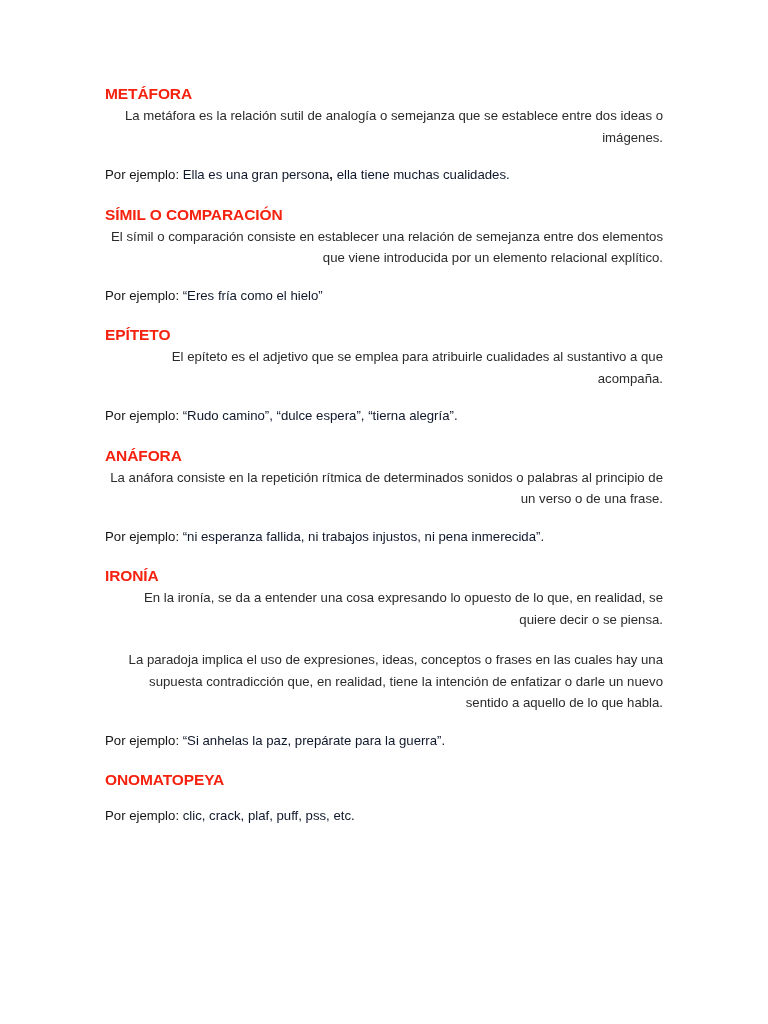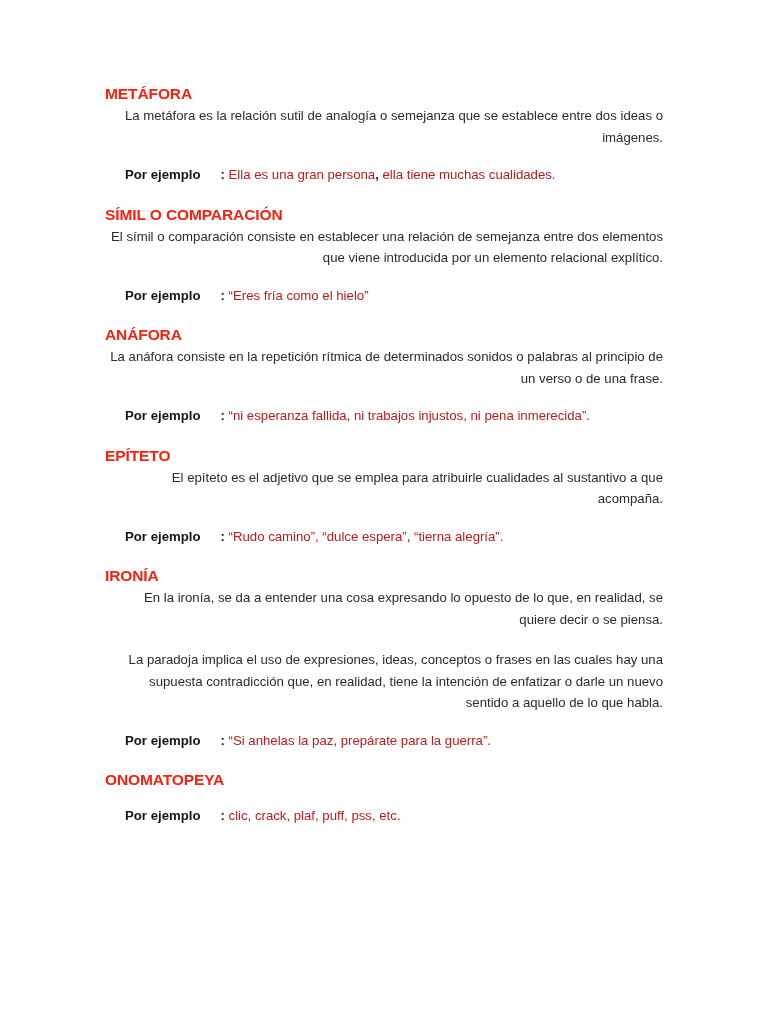--- a/index.html
+++ b/index.html
@@ -45,26 +45,25 @@
     margin: 0;
     text-align: right;
   }
   .example {
     color: #2b2b2b;
     font-size: 13.2px;
     line-height: 21.5px;
     margin: 16px 0 0 0;
   }
   .example-label {
-    font-weight: bold;
+    font-weight: normal;
     color: #151515;
-    margin-left: 20px;
   }
   .example-text {
-    color: #b91c1c;
+    color: #0f172a;
   }
   .bold-comma {
     font-weight: bold;
   }
   
   .sec-gap-0 { margin-top: 0; }
   .sec-gap   { margin-top: 19px; }
 </style>
 </head>
 <body>
@@ -78,29 +77,29 @@
       <p class="example"><span class="example-label">Por ejemplo</span><span class="example-label">:</span><span class="example-text"> Ella es una gran persona</span><span class="bold-comma">,</span><span class="example-text"> ella tiene muchas cualidades.</span></p>
     </section>
 
     <section class="section sec-gap">
       <h2 class="section-heading">SÍMIL O COMPARACIÓN</h2>
       <p class="section-body">El símil o comparación consiste en establecer una relación de semejanza entre dos elementos que viene introducida por un elemento relacional explítico.</p>
       <p class="example"><span class="example-label">Por ejemplo</span><span class="example-label">:</span><span class="example-text"> “Eres fría como el hielo”</span></p>
     </section>
 
     <section class="section sec-gap">
+      <h2 class="section-heading">EPÍTETO</h2>
+      <p class="section-body">El epíteto es el adjetivo que se emplea para atribuirle cualidades al sustantivo a que acompaña.</p>
+      <p class="example"><span class="example-label">Por ejemplo</span><span class="example-label">:</span><span class="example-text"> “Rudo camino”, “dulce espera”, “tierna alegría”.</span></p>
+    </section>
+
+    <section class="section sec-gap">
       <h2 class="section-heading">ANÁFORA</h2>
       <p class="section-body">La anáfora consiste en la repetición rítmica de determinados sonidos o palabras al principio de un verso o de una frase.</p>
       <p class="example"><span class="example-label">Por ejemplo</span><span class="example-label">:</span><span class="example-text"> “ni esperanza fallida, ni trabajos injustos, ni pena inmerecida”.</span></p>
-    </section>
-
-    <section class="section sec-gap">
-      <h2 class="section-heading">EPÍTETO</h2>
-      <p class="section-body">El epíteto es el adjetivo que se emplea para atribuirle cualidades al sustantivo a que acompaña.</p>
-      <p class="example"><span class="example-label">Por ejemplo</span><span class="example-label">:</span><span class="example-text"> “Rudo camino”, “dulce espera”, “tierna alegría”.</span></p>
     </section>
 
     <section class="section sec-gap">
       <h2 class="section-heading">IRONÍA</h2>
       <p class="section-body">En la ironía, se da a entender una cosa expresando lo opuesto de lo que, en realidad, se quiere decir o se piensa.</p>
     </section>
 
     <section class="section sec-gap">
       <p class="section-body">La paradoja implica el uso de expresiones, ideas, conceptos o frases en las cuales hay una supuesta contradicción que, en realidad, tiene la intención de enfatizar o darle un nuevo sentido a aquello de lo que habla.</p>
       <p class="example"><span class="example-label">Por ejemplo</span><span class="example-label">:</span><span class="example-text"> “Si anhelas la paz, prepárate para la guerra”.</span></p>

